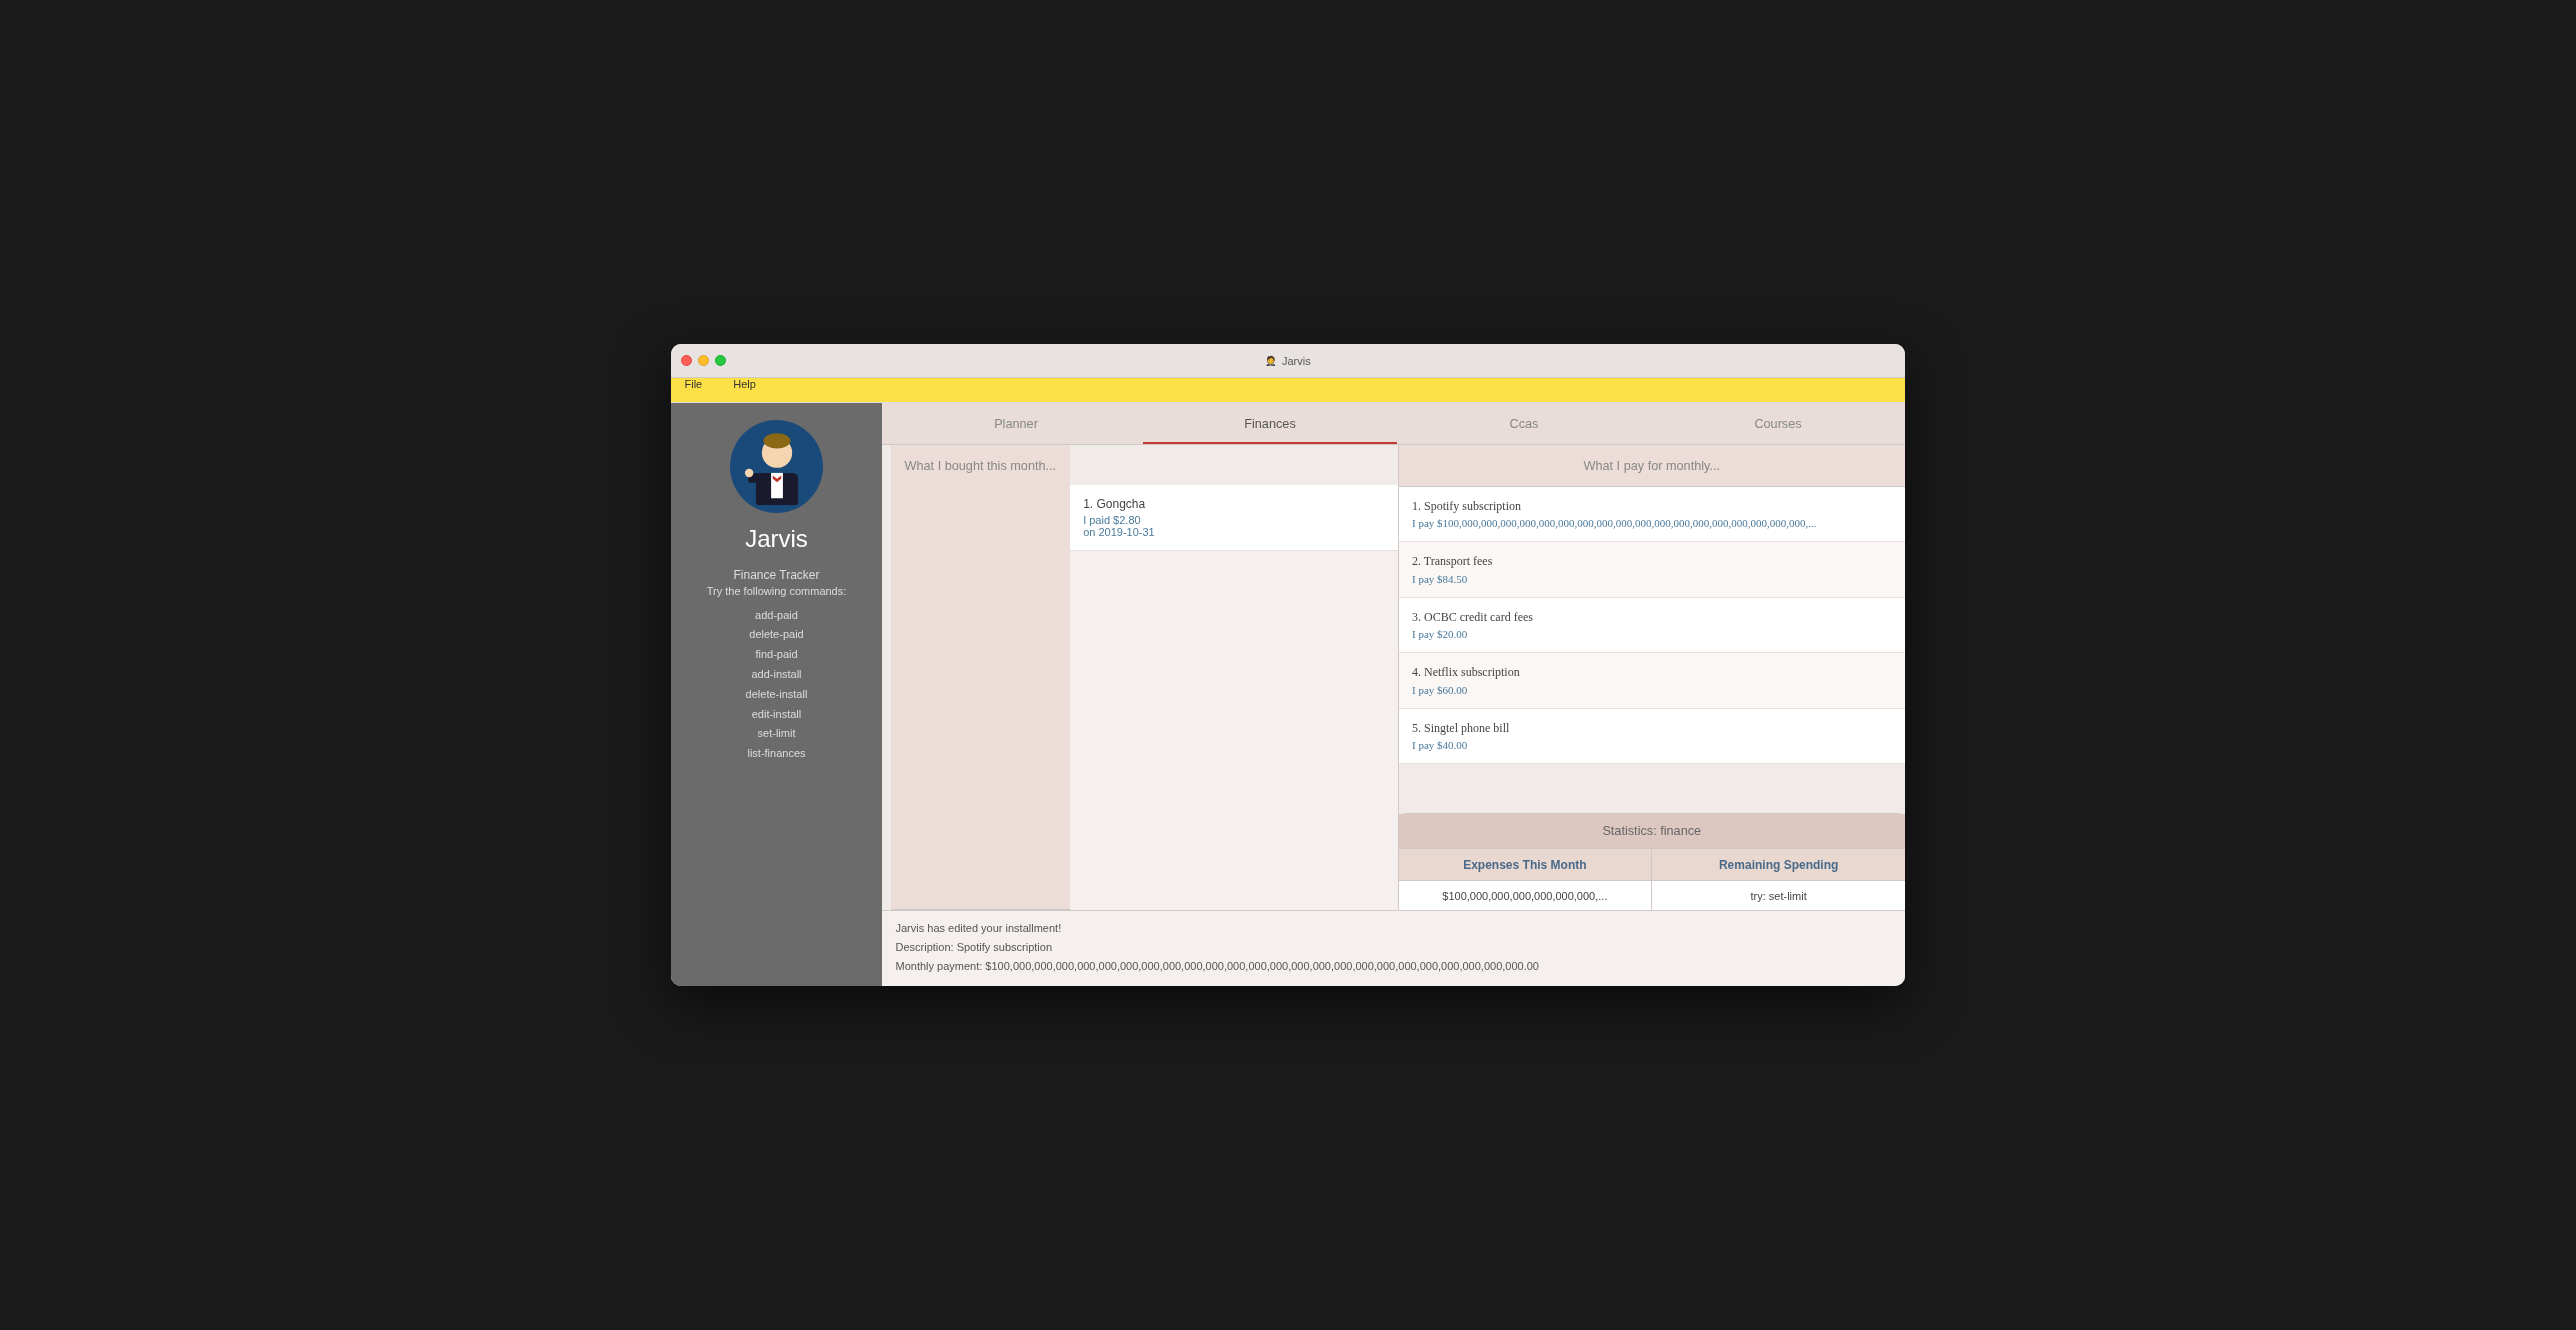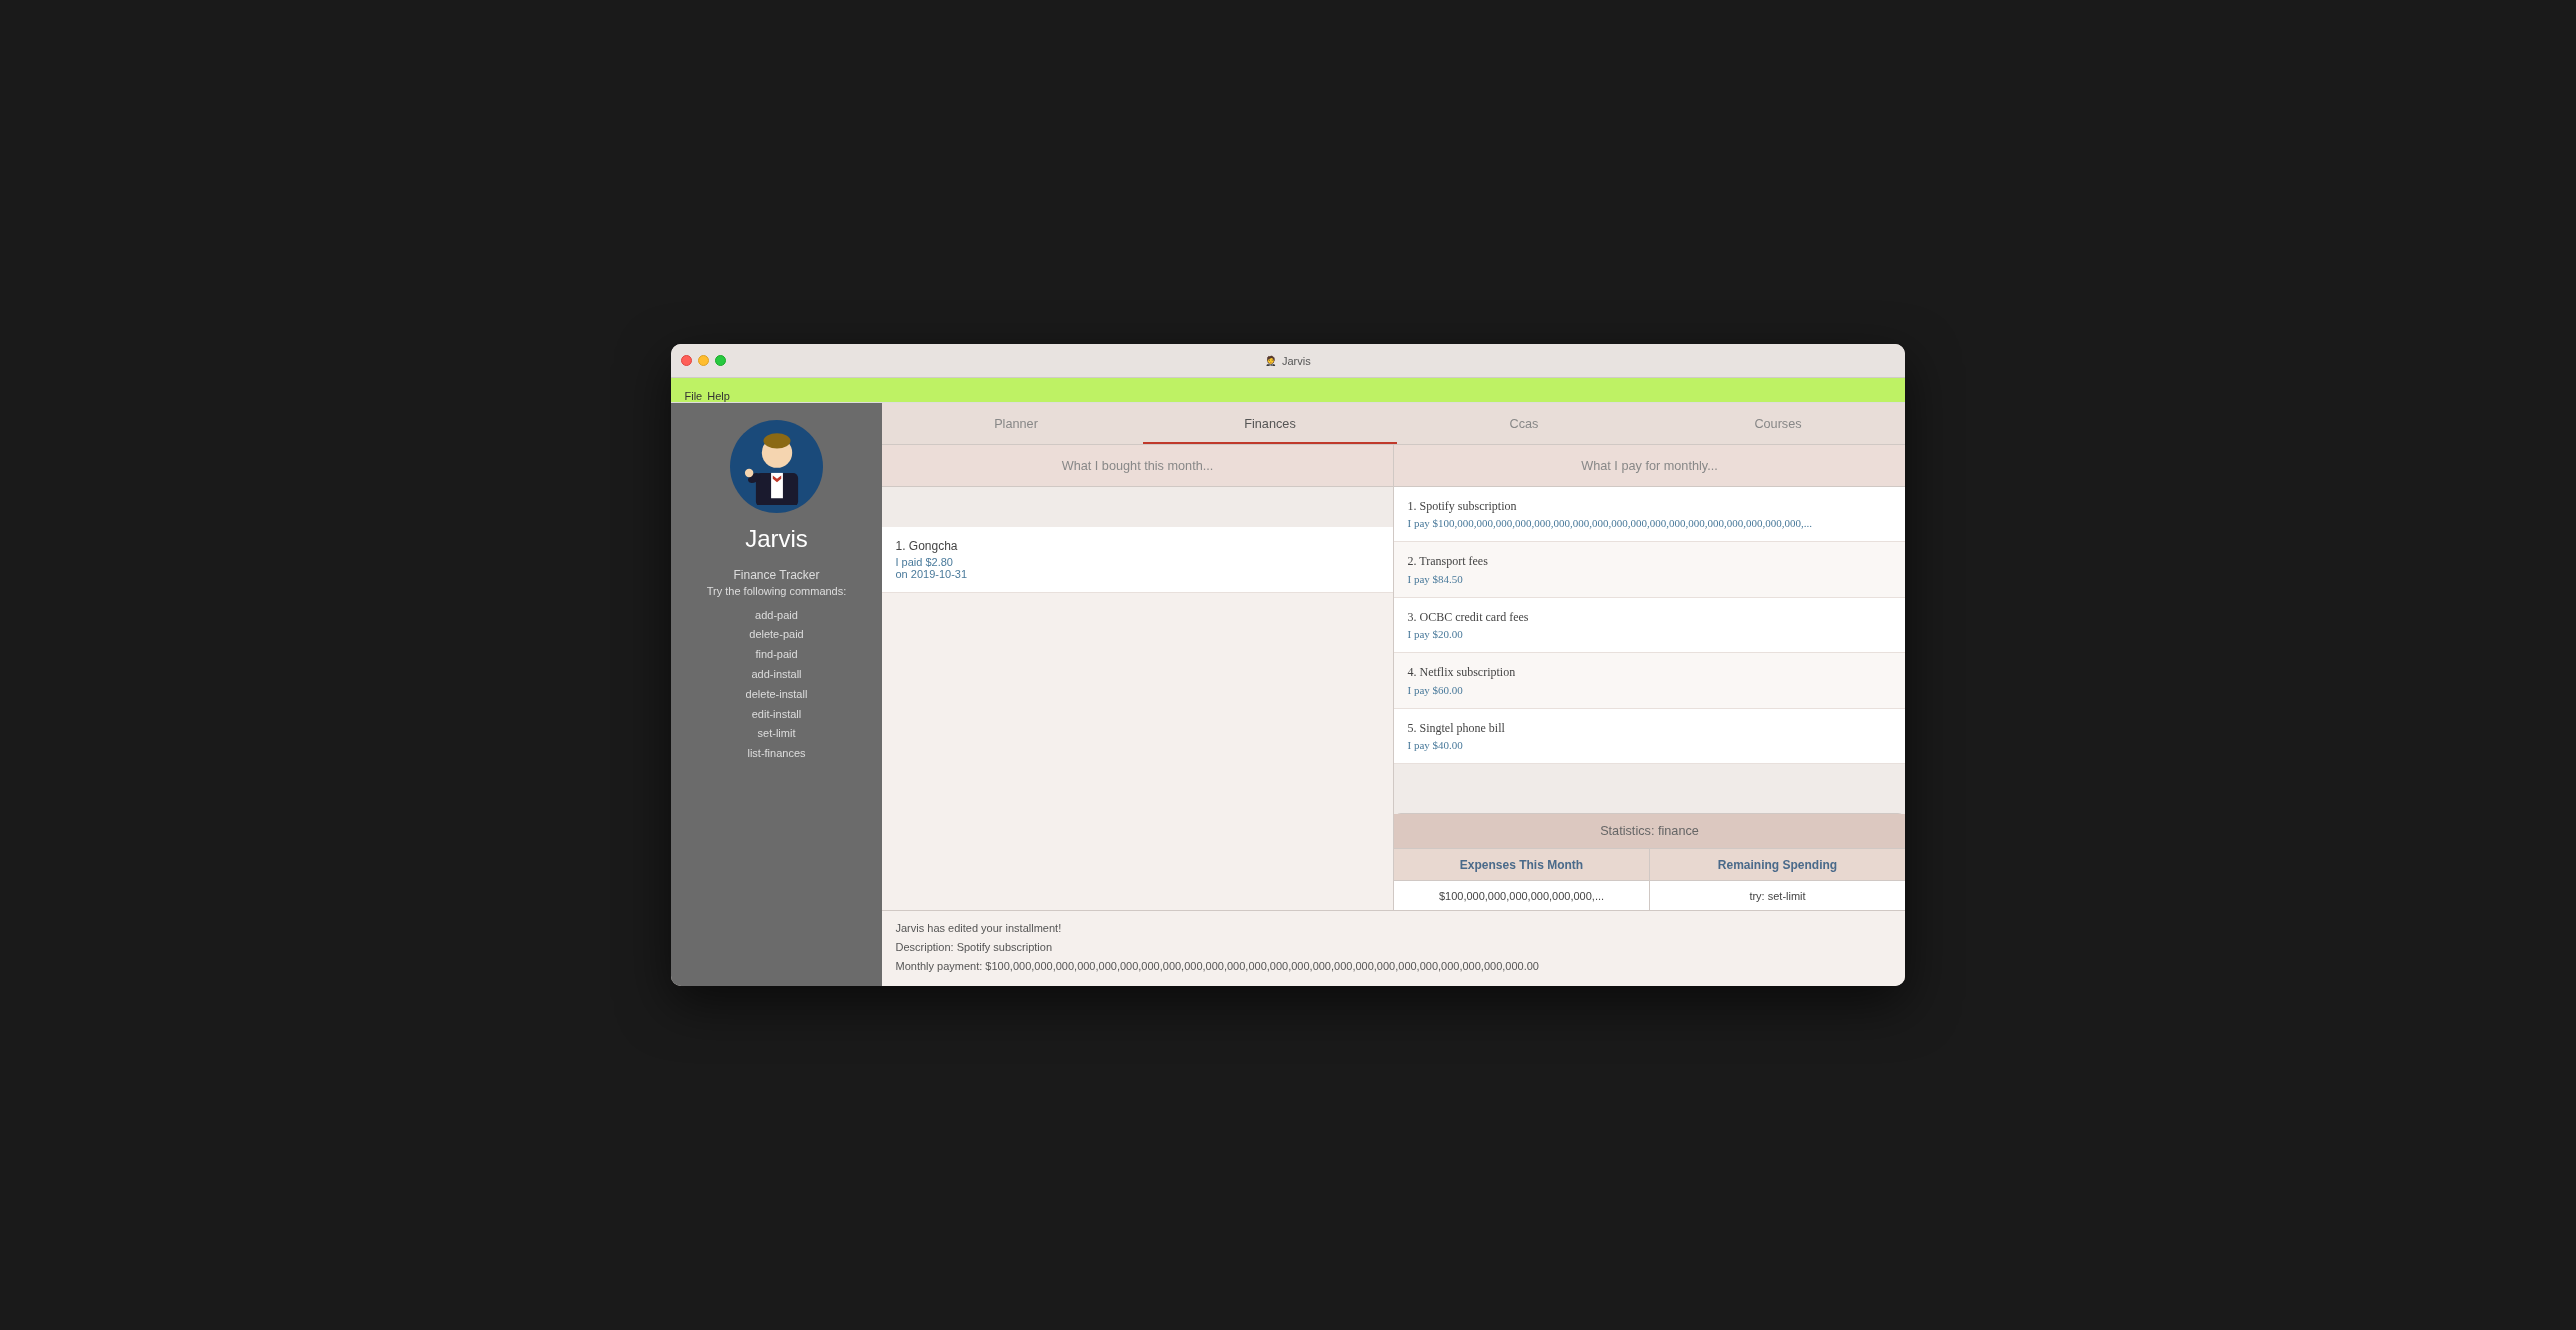--- a/index.html
+++ b/index.html
@@ -49,26 +49,26 @@
       transform: translateX(-50%);
       font-size: 11px;
       color: #555;
       display: flex;
       align-items: center;
       gap: 5px;
     }
     .title-icon { font-size: 9.3px; }
     
     .menubar {
-      background: #bef264;
+      background: #fde047;
       height: 25px;
       display: flex;
-      align-items: flex-end;
+      align-items: flex-start;
       padding: 0 13.5px;
-      gap: 5px;
+      gap: 31px;
       border-bottom: 0.8px solid #ddd;
     }
     .menu-item {
       font-size: 11px;
       color: #333;
       cursor: pointer;
     }
     
     .main-layout {
       display: flex;
@@ -166,22 +166,23 @@
     }
     .panels {
       display: flex;
       flex: 1;
       overflow: hidden;
     }
     
     .left-panel {
       flex: 1;
       display: flex;
-      flex-direction: column;
+      flex-direction: row;
       border-right: 0.8px solid #d0c8c4;
+      padding-left: 9px;
     }
     .panel-header {
       background: #ecddd8;
       padding: 13.5px;
       text-align: center;
       font-size: 12.7px;
       color: #888;
       border-bottom: 0.8px solid #d0c8c4;
     }
     .panel-content {

